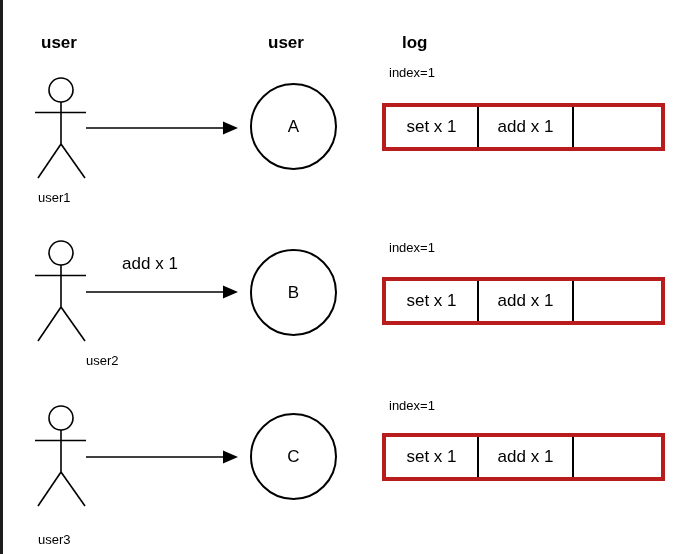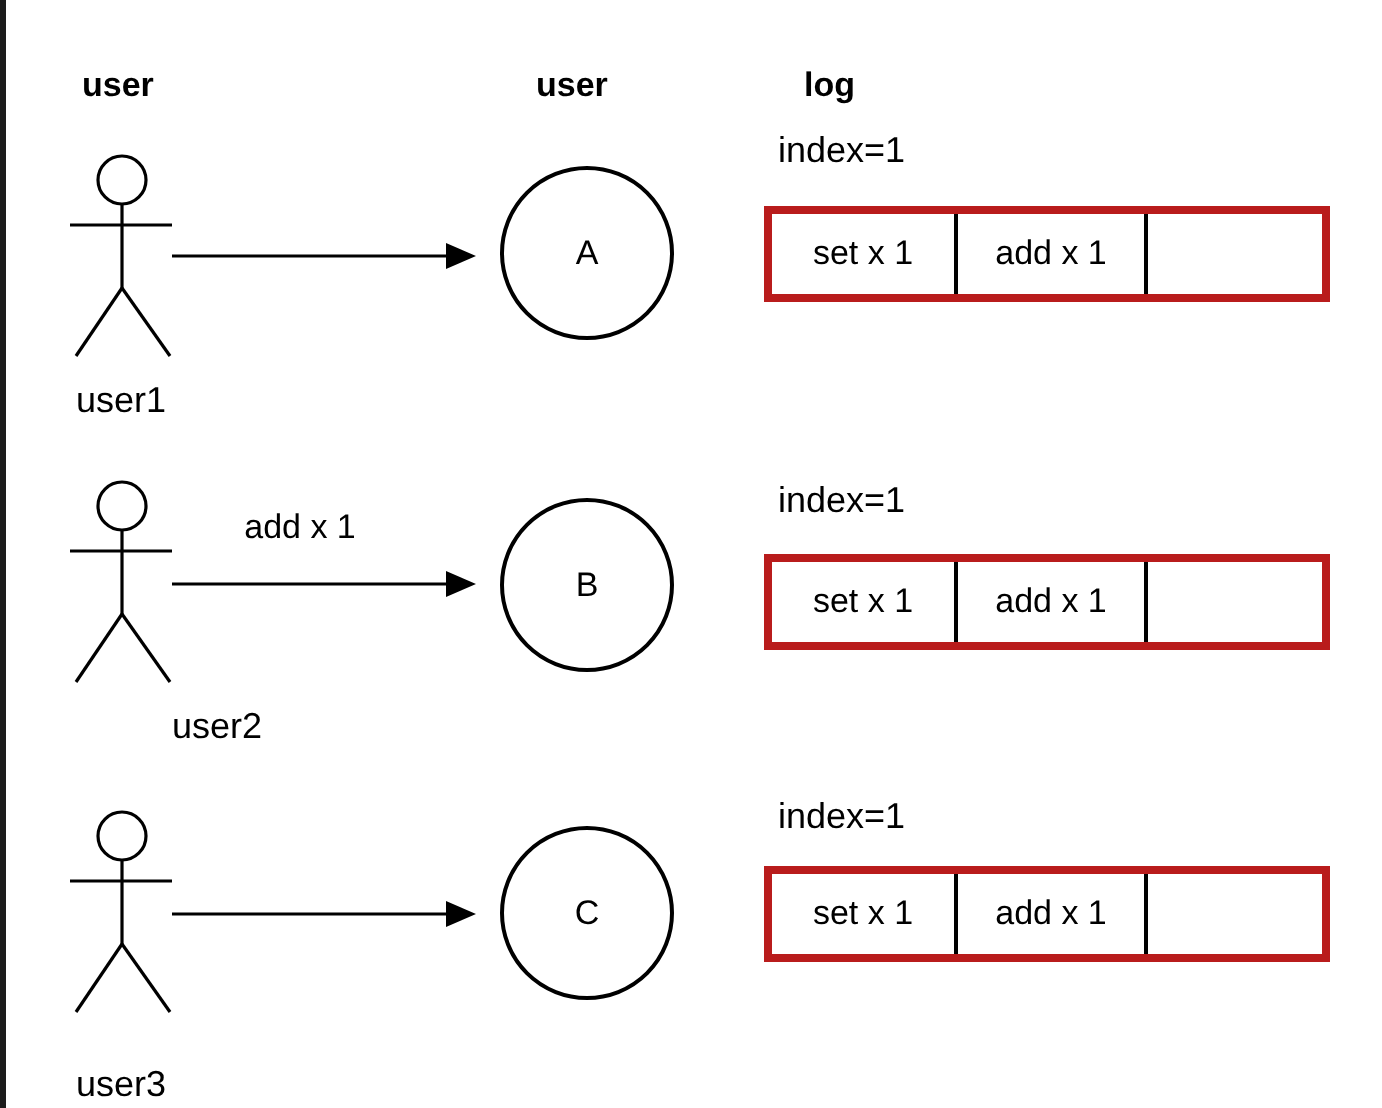--- a/index.html
+++ b/index.html
@@ -6,21 +6,21 @@
   html, body { background: #ffffff; }
   body {
     width: 691px; height: 554px;
     font-family: "Liberation Sans", sans-serif;
     color: #000000;
     overflow: hidden;
   }
   .canvas { position: relative; width: 674px; height: 554px; background: #ffffff; }
   .left-border { position: absolute; left: 0; top: 0; width: 3px; height: 554px; background: #1c1c1c; }
   .hdr { position: absolute; font-size: 17px; font-weight: bold; white-space: nowrap; }
-  .lbl { position: absolute; font-size: 18px; white-space: nowrap; }
+  .lbl { position: absolute; font-size: 13px; white-space: nowrap; }
   .msg { position: absolute; font-size: 17px; width: 130px; text-align: center; white-space: nowrap; }
   .fig { position: absolute; width: 56px; height: 105px; }
   .arrow { position: absolute; width: 153px; height: 16px; }
   .node-circle {
     position: absolute; width: 87px; height: 87px;
     border: 2px solid #000000; border-radius: 50%;
     display: flex; align-items: center; justify-content: center;
     font-size: 17px; background: #ffffff;
   }
   .log-table {

